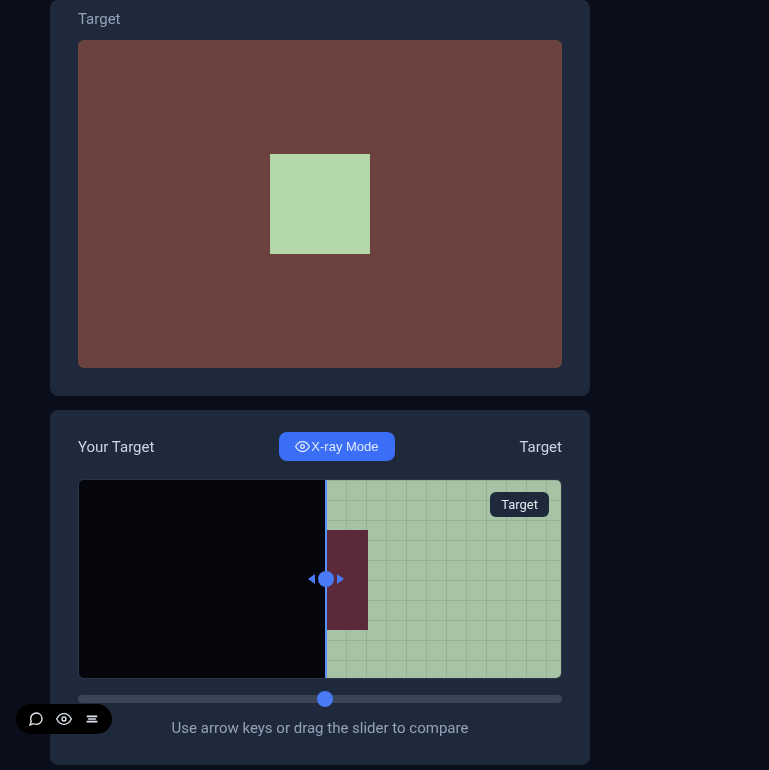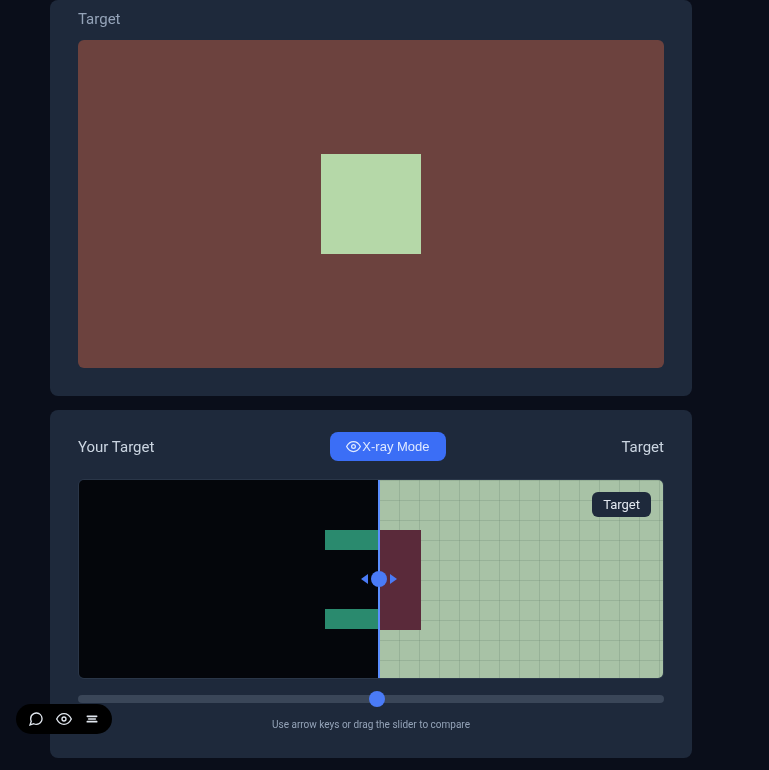--- a/index.html
+++ b/index.html
@@ -9,21 +9,21 @@
     }
     body {
       background: #0a0e1a;
       font-family: -apple-system, BlinkMacSystemFont, "Segoe UI", Roboto, sans-serif;
       width: 769px;
       height: 770px;
       overflow: hidden;
       position: relative;
     }
     .main-container {
-      width: 642px;
+      width: 540px;
       margin-left: 50px;
       margin-top: 0;
     }
     .panel {
       background: #1e293b;
       border-radius: 8px;
       padding: 22px 28px 28px 28px;
     }
     .panel-top {
       padding-top: 10px;
@@ -200,21 +200,21 @@
       left: 51%;
       top: 50%;
       transform: translate(-50%, -50%);
       width: 16px;
       height: 16px;
       background: #4a7bf7;
       border-radius: 50%;
     }
     .helper-text {
       color: #94a3b8;
-      font-size: 10px;
+      font-size: 15px;
       text-align: center;
       margin-top: 16px;
     }
     .floating-toolbar {
       position: absolute;
       bottom: 36px;
       left: 16px;
       background: #000;
       border-radius: 18px;
       padding: 7px 12px;

